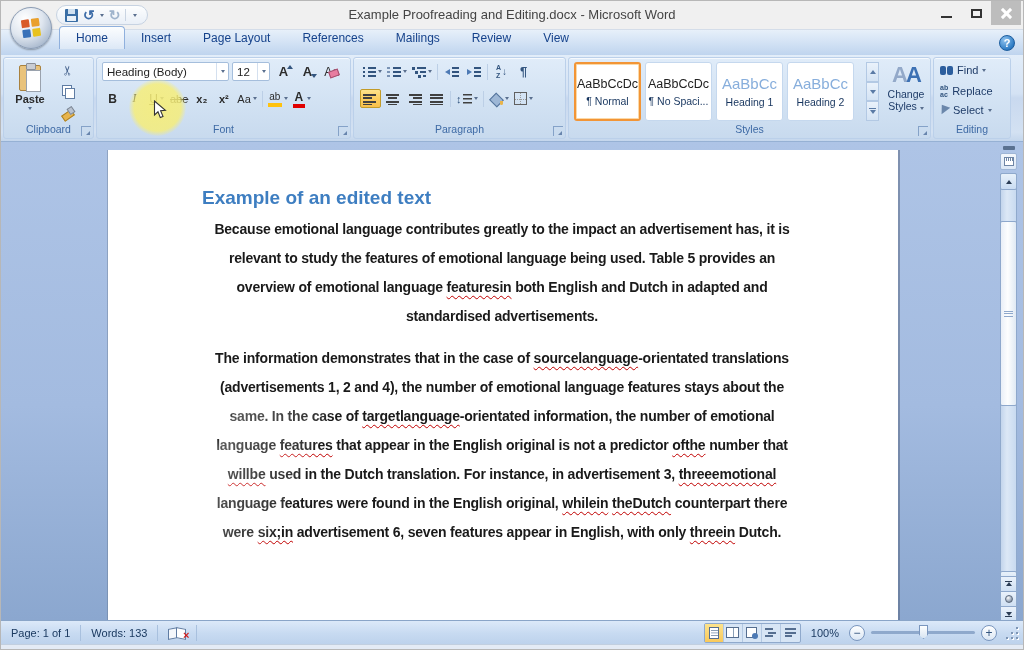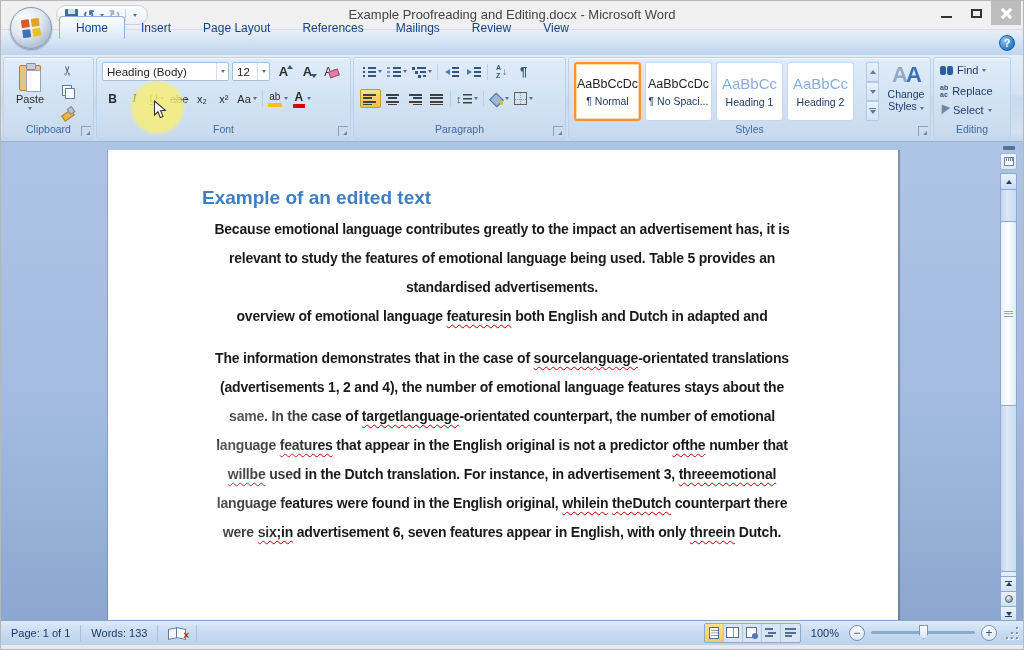--- a/index.html
+++ b/index.html
@@ -41,21 +41,21 @@
   .uglyph { font-size:14px; color:#3c6ca8; line-height:1; font-weight:bold; }
   .uglyph.dis { color:#9fb4cc; }
   .qat-dd { display:flex; align-items:center; margin-left:2px; }
 
   .dar { width:0; height:0; border-left:3px solid transparent; border-right:3px solid transparent; border-top:4px solid #5a6f8f; display:inline-block; }
   .dar.sm { border-left-width:2.5px; border-right-width:2.5px; border-top-width:3.5px; }
 
   
   .tabstrip { position:absolute; left:0; top:28px; width:100%; height:26px;
               background:linear-gradient(#e7f0fa,#c7daf1 80%,#bfd4ee); border-top:1px solid #d4dde9; }
-  .tabs { position:absolute; left:58px; bottom:16px; display:flex; height:23px;margin-top:36px; }
+  .tabs { position:absolute; left:58px; bottom:6px; display:flex; height:23px;margin-top:36px; }
   .tab { padding:0 16px; display:flex; align-items:center; font-size:12px; color:#15428b; cursor:default; }
   .tab.active { background:linear-gradient(#fbfdfe,#eaf1fa 60%,#dce8f6); border:1px solid #8fb0dd; border-bottom:none;
                 border-radius:4px 4px 0 0; color:#15428b; }
   .help-btn { position:absolute; right:8px; top:5px; width:16px; height:16px; border-radius:50%;
               background:radial-gradient(circle at 35% 30%, #8fc3ef, #2e7cc4 70%, #1b5c9e);
               color:#fff; font-size:11px; font-weight:bold; display:flex; align-items:center; justify-content:center;
               border:1px solid #1c5d9e; }
 
   
   .ribbon { position:absolute; left:0; top:54px; width:100%; height:87px;
@@ -70,21 +70,21 @@
                      border-top:4px solid transparent; border-right:4px solid #5e7ca6; }
   .gbody { position:absolute; left:0; top:0; right:0; bottom:15px; }
 
   
   .g-clip { width:91px; }
   .paste-big { position:absolute; left:4px; top:3px; width:44px; height:62px; border-radius:3px;
                display:flex; flex-direction:column; align-items:center; padding-top:4px; gap:2px; }
   .clipicon { position:relative; width:22px; height:26px; background:#e9c37c; border:1px solid #a9813e; border-radius:2px; }
   .clipicon::before { content:""; position:absolute; left:6px; top:-3px; width:8px; height:5px; background:#c9cdd4; border:1px solid #8a8f98; border-radius:1px; }
   .clipicon::after { content:""; position:absolute; left:6px; top:4px; width:13px; height:20px; background:#fff; border:1px solid #9aa2ad; }
-  .paste-label { font-size:11px; color:#2b2b2b; }
+  .paste-label { font-size:11px; color:#2b2b2b;font-weight:bold; }
   .clip-col { position:absolute; left:52px; top:3px; display:flex; flex-direction:column; gap:3px; }
   .mini { width:22px; height:18px; border-radius:2px; display:flex; align-items:center; justify-content:center; }
   .scissors { font-size:13px; color:#44618c; transform:rotate(-90deg); }
   .copyic { position:relative; width:11px; height:12px; }
   .copyic::before,.copyic::after { content:""; position:absolute; width:8px; height:9px; background:#fff; border:1px solid #5f7ca3; }
   .copyic::before { left:0; top:0; } .copyic::after { left:3px; top:3px; }
   .painter { width:12px; height:12px; position:relative; }
   .painter::before { content:""; position:absolute; left:1px; top:6px; width:10px; height:5px; background:#e8b44c; border:1px solid #a87f24; transform:rotate(-35deg); }
   .painter::after { content:""; position:absolute; left:7px; top:1px; width:4px; height:5px; background:#b9c2cf; border:1px solid #7b8694; transform:rotate(-35deg); }
 
@@ -99,21 +99,21 @@
           font-size:12px; color:#2b2b2b; padding:0 2px; position:relative; }
   .growA,.shrinkA { font-weight:bold; font-size:13px; color:#2b2b2b; }
   .tri-up,.tri-dn { position:absolute; right:1px; top:3px; width:0; height:0; border-left:3px solid transparent; border-right:3px solid transparent; }
   .tri-up { border-bottom:4px solid #33557f; } .tri-dn { border-top:4px solid #33557f; top:auto; bottom:3px; }
   .clearfmt { font-size:12px; color:#2b2b2b; position:relative; }
   .clearfmt::after { content:""; position:absolute; right:0; bottom:2px; width:8px; height:5px; background:#e87da0; border:1px solid #a14e6e; transform:rotate(-20deg); }
   .frow2 { position:absolute; left:5px; top:31px; display:flex; align-items:center; gap:1px; }
   .fb { font-weight:bold; } .fi { font-style:italic; font-family:"Liberation Serif",serif; }
   .fu { text-decoration:underline; color:#333; }
   .fstrike { text-decoration:line-through; font-size:11px; }
-  .fsub,.fsup { font-size:11px; } .fcase { font-size:11px; }
+  .fsub,.fsup { font-size:11px;font-weight:bold; } .fcase { font-size:11px; }
   .btn-dd { display:flex; align-items:center; gap:2px; }
   .hl-btn,.fc-btn { display:flex; flex-direction:column; align-items:center; line-height:1; padding-top:2px; }
   .hl-btn .t { font-size:10px; color:#2b2b2b; } .fc-btn .t { font-size:12px; font-weight:bold; color:#2b2b2b; }
   .hl-bar { width:14px; height:4px; background:#ffc20e; margin-top:1px; }
   .fc-bar { width:12px; height:4px; background:#e00000; margin-top:1px; }
   .vsep { width:1px; height:16px; background:#bccfe6; margin:0 2px; }
 
   
   .g-para { width:213px; }
   .prow1 { position:absolute; left:6px; top:4px; display:flex; align-items:center; gap:1px; }
@@ -551,27 +551,27 @@
   </svg>
 
   <div class="docarea">
     <div class="page">
       <div class="doc-text">
         <div class="doc-heading">Example of an edited text</div>
         <div id="doc-paragraphs">
             <div class="para">
               <div class="dline"><span>Because emotional language contributes greatly to the impact an advertisement has, it is</span></div>
               <div class="dline"><span>relevant to study the features of emotional language being used. Table 5 provides an</span></div>
+              <div class="dline"><span>overview of emotional language </span><span class="wavy">featuresin</span><span> both English and Dutch in adapted and</span></div>
               <div class="dline"><span>standardised advertisements.</span></div>
-              <div class="dline"><span>overview of emotional language </span><span class="wavy">featuresin</span><span> both English and Dutch in adapted and</span></div>
             </div>
             <div class="para">
               <div class="dline"><span>The information demonstrates that in the case of </span><span class="wavy">sourcelanguage</span><span>-orientated translations</span></div>
               <div class="dline"><span>(advertisements 1, 2 and 4), the number of emotional language features stays about the</span></div>
-              <div class="dline"><span>same. In the case of </span><span class="wavy">targetlanguage</span><span>-orientated counterpart, the number of emotional</span></div>
+              <div class="dline"><span>same. In the case of </span><span class="wavy">targetlanguage</span><span>-orientated information, the number of emotional</span></div>
               <div class="dline"><span>language </span><span class="wavy">features</span><span> that appear in the English original is not a predictor </span><span class="wavy">ofthe</span><span> number that</span></div>
               <div class="dline"><span class="wavy">willbe</span><span> used in the Dutch translation. For instance, in advertisement 3, </span><span class="wavy">threeemotional</span></div>
               <div class="dline"><span>language features were found in the English original, </span><span class="wavy">whilein</span><span> </span><span class="wavy">theDutch</span><span> counterpart there</span></div>
               <div class="dline"><span>were </span><span class="wavy">six;in</span><span> advertisement 6, seven features appear in English, with only </span><span class="wavy">threein</span><span> Dutch.</span></div>
             </div>
           </div>
       </div>
     </div>
 
     <div class="vscroll">

